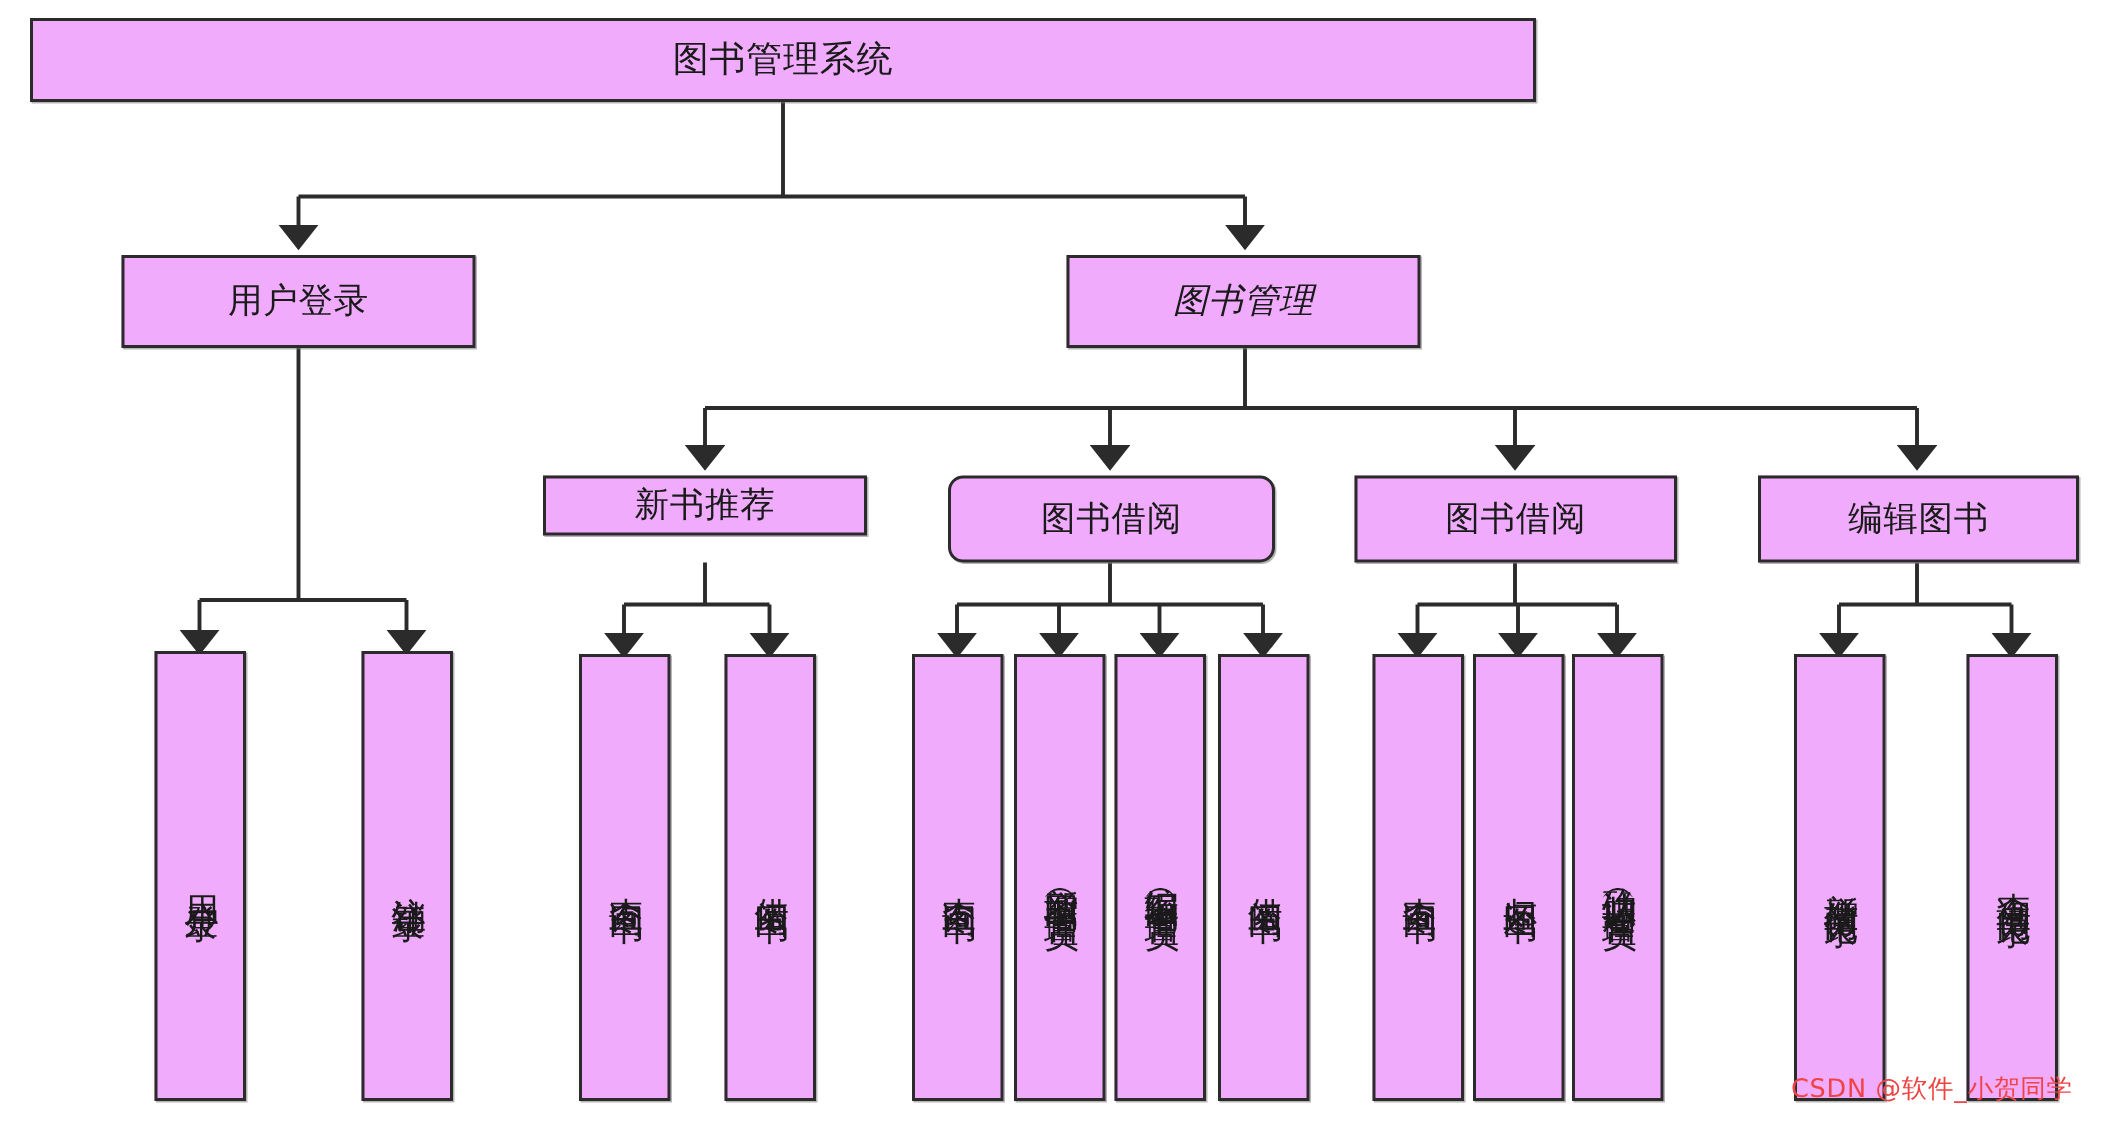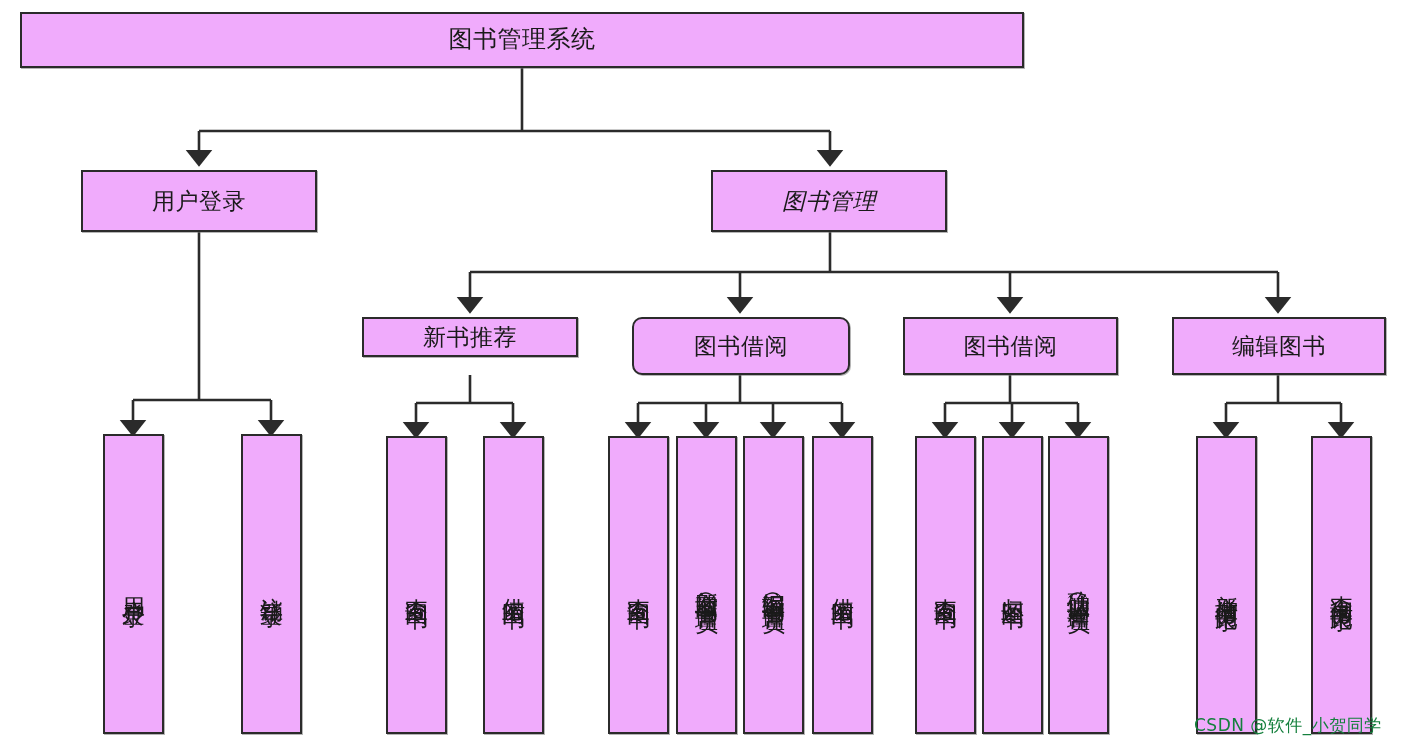--- a/index.html
+++ b/index.html
@@ -62,21 +62,21 @@
     text-orientation: upright;
     font-size: 23px;
     line-height: 1.0;
     letter-spacing: 3px;
     white-space: nowrap;
     max-height: 100%;
   }
   .watermark {
     position: absolute;
     font-size: 17px;
-    color: #15803d;
+    color: #ef4444;
     white-space: nowrap;
     letter-spacing: 0.5px;
   }
 </style>
 </head>
 <body>
 
 <div id="diagram-root">
 
   <svg id="edge-layer" viewBox="0 0 1405 747" width="1405" height="747">

